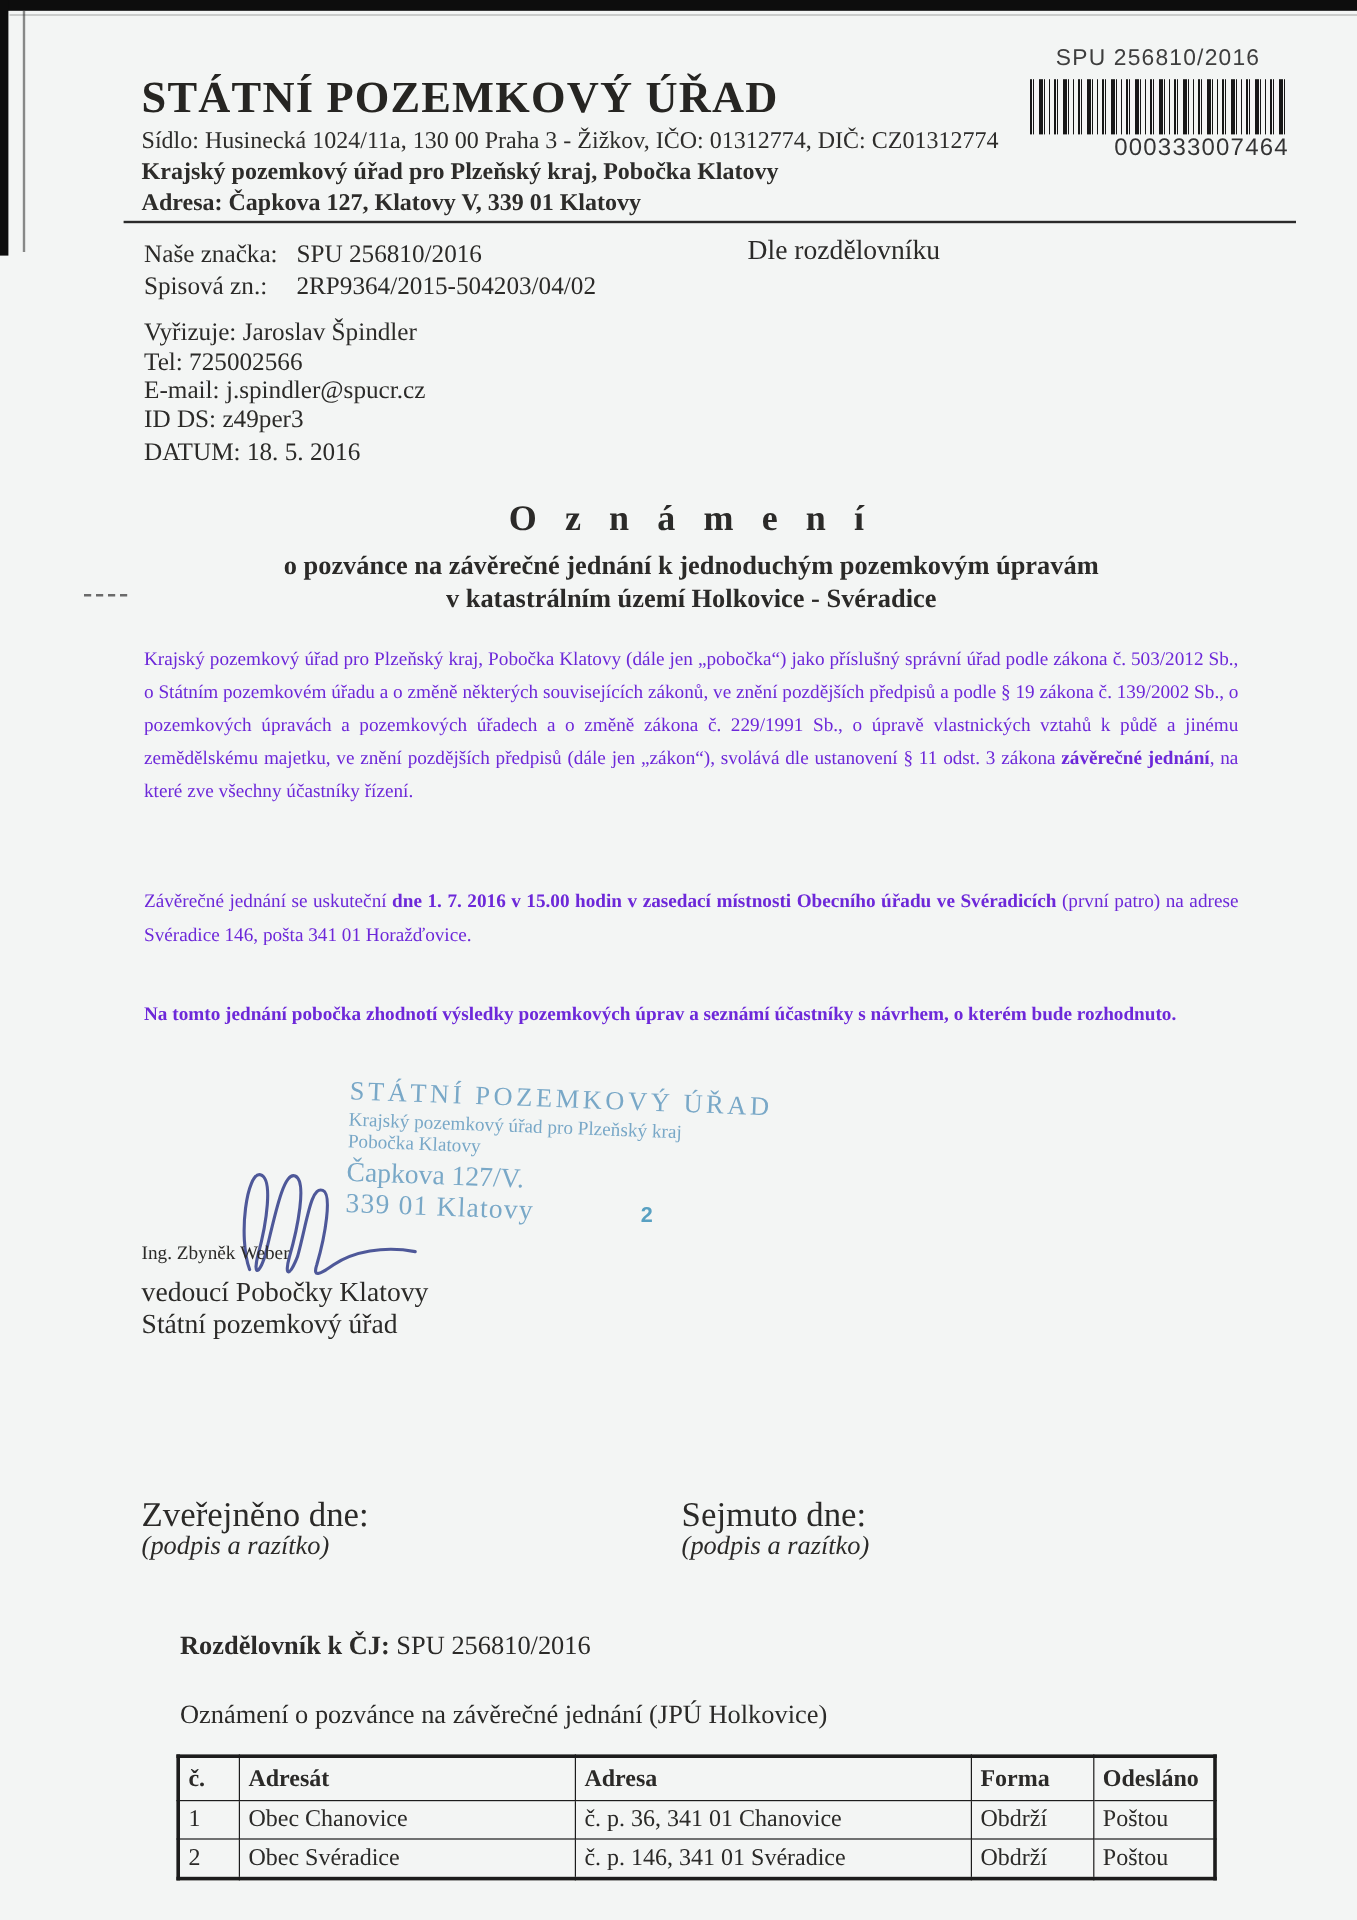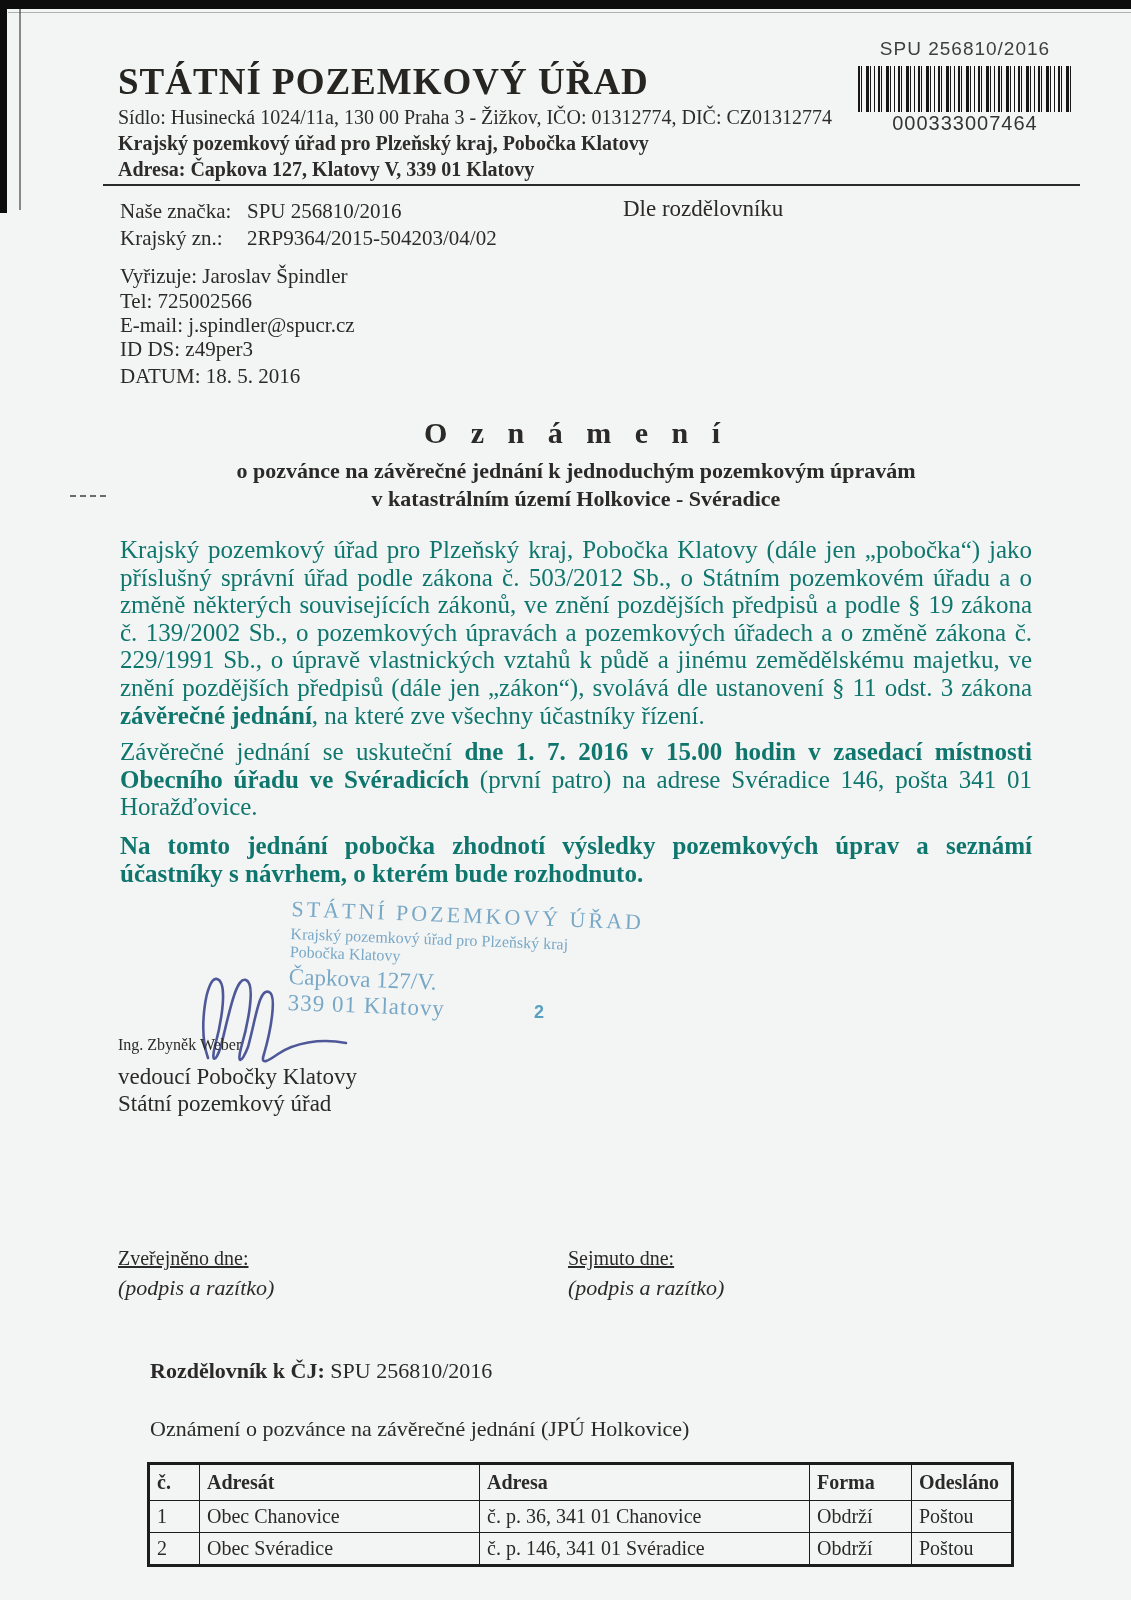--- a/index.html
+++ b/index.html
@@ -25,61 +25,61 @@
   
   .ref-top   { left:856px; top:38px; width:218px; text-align:center;
                font-family:"Liberation Sans", sans-serif; font-size:19px; color:#3e3e3e; letter-spacing:1px; }
   .barcode   { left:858px; top:66px; width:214px; height:46px;
                background:repeating-linear-gradient(90deg,
                  #171717 0 2px, #f4f5f4 2px 3px,
                  #171717 3px 4px, #f4f5f4 4px 8px,
                  #171717 8px 11px, #f4f5f4 11px 12px,
                  #171717 12px 13px, #f4f5f4 13px 16px,
                  #171717 16px 17px, #f4f5f4 17px 20px); }
-  .barcode-num { left:856px; top:112px; width:218px; text-align:center;
+  .barcode-num { left:856px; top:112px; width:218px; text-align:right;
                font-family:"Liberation Sans", sans-serif; font-size:20px; color:#343434; letter-spacing:1px; }
 
   
   .ref-label { left:120px; font-size:21px;text-align:right; }
   .ref-value { left:247px; font-size:21px; }
   .ref-right { left:623px; font-size:23px; }
   .contact   { left:120px; font-size:21px; }
 
   
   .title-wrap { left:120px; width:912px; text-align:center; }
   .title-main { top:416px; font-size:30px; font-weight:bold; letter-spacing:8px; }
   .title-sub1 { top:458px; font-size:22px; font-weight:bold; }
   .title-sub2 { top:486px; font-size:22px; font-weight:bold; }
   .margin-dashes { left:70px; top:495px; width:36px; height:0;
                    border-top:2px dashed #6a6a6a; }
 
   
-  .para { left:120px; width:912px; font-size:25px; line-height:27.6px;
-          text-align:justify; color:#0f766e; }
+  .para { left:120px; width:912px; font-size:16px; line-height:27.6px;
+          text-align:justify; color:#6d28d9; }
   .para b { font-weight:bold; }
 
   
   .stamp { left:292px; top:896px; width:300px; color:#6fa2c4;
            transform:rotate(2.2deg); transform-origin:left top; opacity:.92; }
   .stamp .s1 { font-size:22px; letter-spacing:3px; white-space:nowrap; }
   .stamp .s2 { font-size:16px; margin-top:3px; white-space:nowrap; }
   .stamp .s3 { font-size:16px; white-space:nowrap; }
   .stamp .s4 { font-size:23px; margin-top:3px; white-space:nowrap; }
   .stamp .s5 { font-size:23px; white-space:nowrap; letter-spacing:1px; }
   .stamp-page { left:534px; top:1002px; color:#58a0c2;
                 font-family:"Liberation Sans", sans-serif; font-size:18px; font-weight:bold; }
 
   
   .sig-svg  { left:190px; top:966px; }
   .sig-name { left:118px; top:1036px; font-size:16px; }
   .sig-role { left:118px; top:1064px; font-size:23px; }
   .sig-org  { left:118px; top:1091px; font-size:23px; }
 
   
-  .post-label { font-size:20px;text-decoration:underline; }
+  .post-label { font-size:29px; }
   .post-note  { font-size:22px; font-style:italic; }
 
   
   .dist-heading { left:150px; top:1358px; font-size:22px; }
   .dist-heading b { font-weight:bold; }
   .dist-sub     { left:150px; top:1416px; font-size:22px; }
 
   table.dist { left:147px; top:1462px; position:absolute; border-collapse:collapse;
                background:#f3f5f4; font-size:20px; color:#2b2a28; }
   table.dist th, table.dist td { border:1.5px solid #1c1c1c; padding:2px 6px 2px 7px;
@@ -109,21 +109,21 @@
   <div class="abs lh-line lh-bold" style="top:158px;">Adresa: Čapkova 127, Klatovy V, 339 01 Klatovy</div>
   <div class="abs head-rule"></div>
 
   <div class="abs ref-top">SPU 256810/2016</div>
   <div class="abs barcode"></div>
   <div class="abs barcode-num">000333007464</div>
 
   <div class="abs ref-label" style="top:199px;">Naše značka:</div>
   <div class="abs ref-value" style="top:199px;">SPU 256810/2016</div>
   <div class="abs ref-right" style="top:196px;">Dle rozdělovníku</div>
-  <div class="abs ref-label" style="top:226px;">Krajský zn.:</div>
+  <div class="abs ref-label" style="top:226px;">Spisová zn.:</div>
   <div class="abs ref-value" style="top:226px;">2RP9364/2015-504203/04/02</div>
 
   <div class="abs contact" style="top:264px;">Vyřizuje: Jaroslav Špindler</div>
   <div class="abs contact" style="top:289px;">Tel: 725002566</div>
   <div class="abs contact" style="top:313px;">E-mail: j.spindler@spucr.cz</div>
   <div class="abs contact" style="top:337px;">ID DS: z49per3</div>
   <div class="abs contact" style="top:364px;">DATUM: 18. 5. 2016</div>
 
   <div class="abs title-wrap title-main">O z n á m e n í</div>
   <div class="abs title-wrap title-sub1">o pozvánce na závěrečné jednání k jednoduchým pozemkovým úpravám</div>

